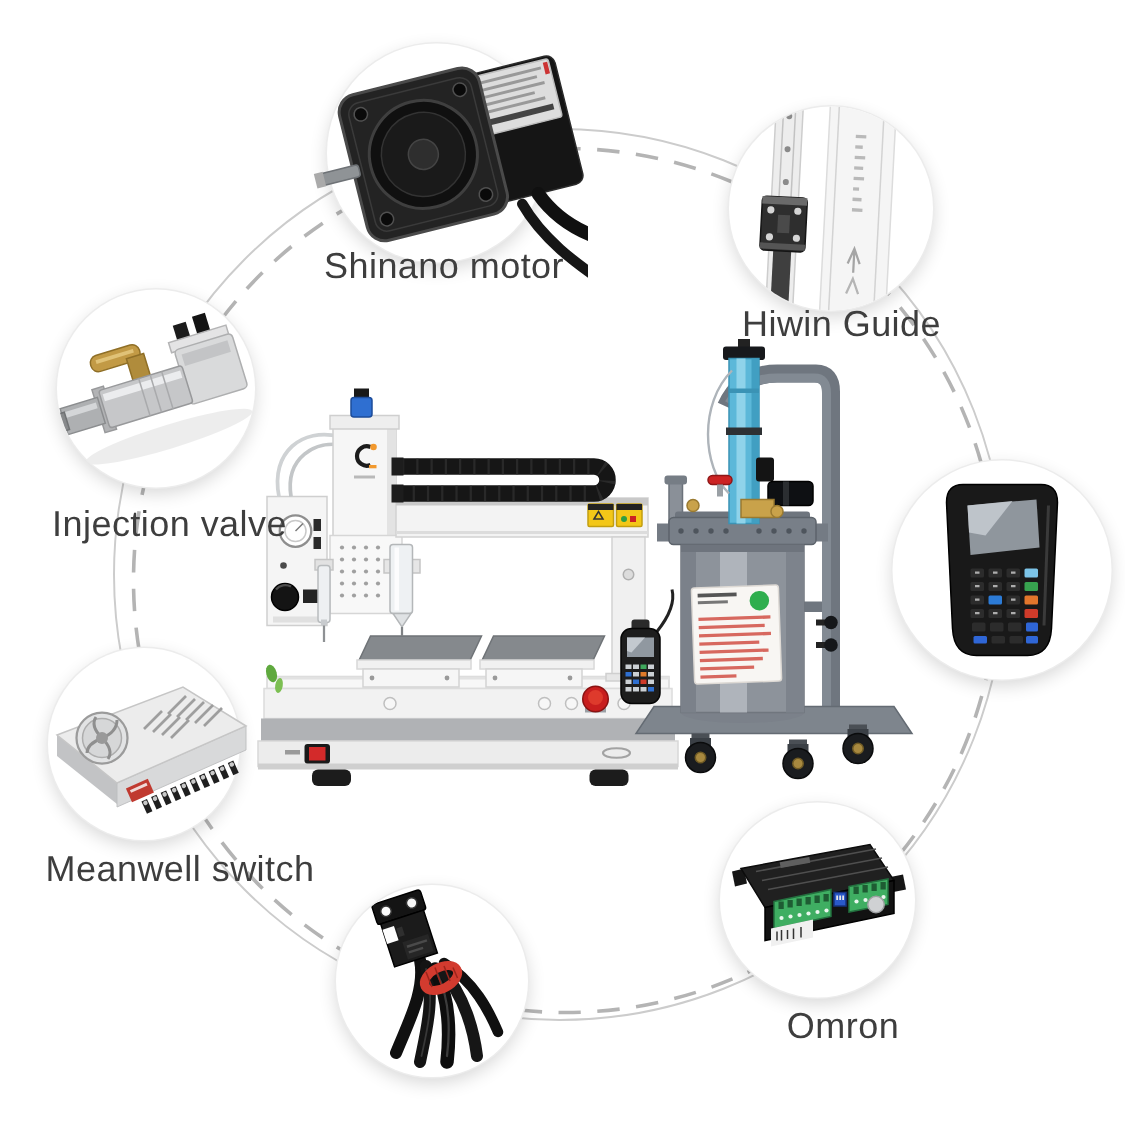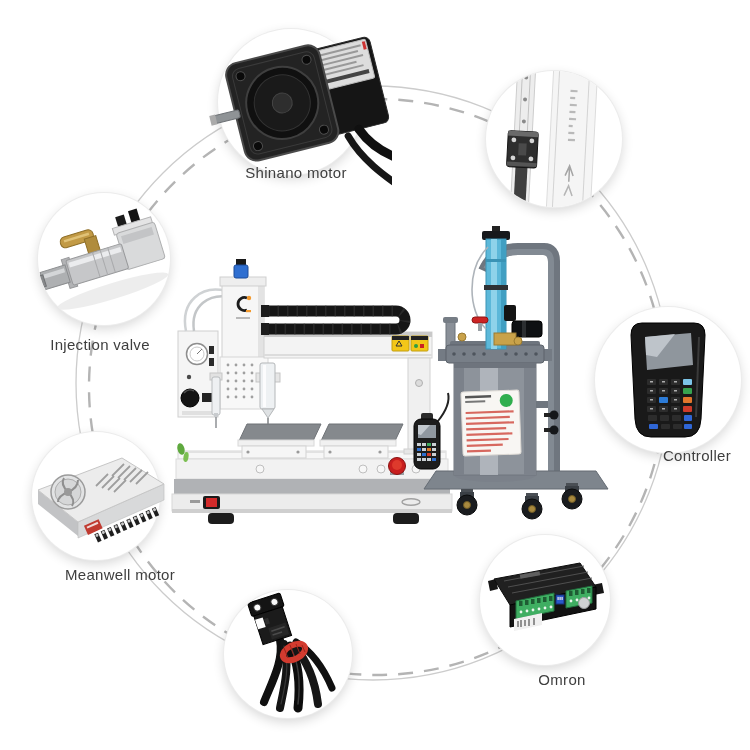--- a/index.html
+++ b/index.html
@@ -4,21 +4,21 @@
 <style>
   html,body{margin:0;padding:0;background:#fff;}
   #stage{position:relative;width:750px;height:750px;background:#fff;overflow:hidden;
          font-family:"Liberation Sans", sans-serif;}
   .abs{position:absolute;}
   .circle{position:absolute;border-radius:50%;background:#fff;
           box-shadow:0 0 0 1px #ececec, 0 4px 12px rgba(0,0,0,.16);}
   .circle svg{position:absolute;}
   .clip{overflow:hidden;}
   .lbl{position:absolute;transform:translateX(-50%);white-space:nowrap;
-       color:#3e3e3e;font-size:15px;letter-spacing:.3px;}
+       color:#3e3e3e;font-size:24px;letter-spacing:.3px;}
 </style>
 </head>
 <body>
 
 <div id="stage">
 
   <svg class="abs" width="750" height="750" style="left:0;top:0">
     <circle cx="373" cy="383" r="297" fill="none" stroke="#cccccc" stroke-width="1.3"></circle>
     <circle cx="377" cy="387" r="288" fill="none" stroke="#b4b4b4" stroke-width="2.4" stroke-dasharray="15 11"></circle>
   </svg>
@@ -340,20 +340,21 @@
         <rect x="22" y="62" width="30" height="5" fill="#6a6a6a"></rect>
         <rect x="22" y="93" width="30" height="4" fill="#555555"></rect>
         <circle cx="28" cy="71" r="2.4" fill="#d5d5d5"></circle>
           <circle cx="46" cy="71" r="2.4" fill="#d5d5d5"></circle>
         <circle cx="28" cy="89" r="2.4" fill="#d5d5d5"></circle>
           <circle cx="46" cy="89" r="2.4" fill="#d5d5d5"></circle>
         <rect x="33" y="74" width="8" height="12" fill="#4a4a4a"></rect>
       </g>
     </svg>
   </div>
+  <div class="lbl" style="left:561px;top:203px">Hiwin Guide</div>
 
   <div class="circle clip" style="left:38px;top:193px;width:132px;height:132px">
     <svg width="132" height="132" viewBox="0 0 132 132" style="left:0;top:0">
       <g transform="translate(64,70) rotate(-17)">
         <ellipse cx="2" cy="30" rx="58" ry="8" fill="rgba(0,0,0,.07)"></ellipse>
         <rect x="26" y="-40" width="9" height="14" fill="#1c1c1c"></rect>
         <rect x="40" y="-42" width="9" height="16" fill="#141414"></rect>
         <rect x="20" y="-30" width="40" height="7" fill="#e4e4e5" stroke="#b5b5b6"></rect>
         <rect x="22" y="-24" width="40" height="38" rx="3" fill="#d9dadb" stroke="#aeafb0"></rect>
         <rect x="26" y="-20" width="32" height="8" fill="#c3c4c6"></rect>
@@ -366,21 +367,21 @@
         <line x1="-6" y1="-13" x2="-6" y2="13" stroke="#a9aaac"></line>
         <line x1="2" y1="-13" x2="2" y2="13" stroke="#a9aaac"></line>
         <line x1="10" y1="-13" x2="10" y2="13" stroke="#a9aaac"></line>
         <rect x="-62" y="-9" width="26" height="18" fill="#aeb0b2" stroke="#8b8d8f"></rect>
         <rect x="-60" y="-6" width="22" height="4" fill="#d4d6d8"></rect>
         <rect x="-72" y="-6" width="12" height="12" fill="#87898b" stroke="#707274"></rect>
         <circle cx="-73" cy="0" r="3" fill="#6f7173"></circle>
       </g>
     </svg>
   </div>
-  <div class="lbl" style="left:100px;top:336px">Injection valve</div>
+  <div class="lbl" style="left:113px;top:336px">Injection valve</div>
 
   <div class="circle clip" style="left:595px;top:307px;width:146px;height:146px">
     <svg width="146" height="146" viewBox="0 0 146 146" style="left:0;top:0">
       <path d="M 47,16 L 99,16 Q 110,16 110,28 L 106,112 Q 105,130 90,130 L 56,130 Q 41,130 40,112 L 36,28 Q 36,16 47,16 Z" fill="#191919" stroke="#000"></path>
       <path d="M 104,30 L 101,110" fill="none" stroke="#3a3a3a" stroke-width="2"></path>
       <polygon points="50,30 96,26 98,58 52,63" fill="#8f969d"></polygon>
       <polygon points="50,30 80,27 62,50 51,48" fill="#c3c9cf" opacity=".9"></polygon>
       <g>
         <rect x="52" y="72" width="9" height="6" rx="1" fill="#2c2c2c"></rect>
           <rect x="64" y="72" width="9" height="6" rx="1" fill="#2c2c2c"></rect>
@@ -415,21 +416,20 @@
           <rect x="67" y="83" width="3" height="1.5"></rect>
           <rect x="79" y="83" width="3" height="1.5"></rect>
         <rect x="55" y="92" width="3" height="1.5"></rect>
           <rect x="79" y="92" width="3" height="1.5"></rect>
         <rect x="55" y="101" width="3" height="1.5"></rect>
           <rect x="67" y="101" width="3" height="1.5"></rect>
           <rect x="79" y="101" width="3" height="1.5"></rect>
       </g>
     </svg>
   </div>
-  <div class="lbl" style="left:697px;top:447px">Controller</div>
 
   <div class="circle" style="left:32px;top:432px;width:128px;height:128px">
     <svg width="150" height="140" viewBox="0 0 150 140" style="left:-6px;top:-2px">
       <polygon points="12,60 52,92 52,106 12,74" fill="#c2c3c5"></polygon>
       <polygon points="52,92 138,54 138,70 52,108" fill="#d8d9da" stroke="#bcbdbe" stroke-width=".6"></polygon>
       <polygon points="12,60 96,28 138,54 52,92" fill="#ececec" stroke="#c6c6c6"></polygon>
       <circle cx="42" cy="62" r="17" fill="#e2e3e4" stroke="#9b9b9b" stroke-width="1.5"></circle>
       <circle cx="42" cy="62" r="13" fill="#d6d7d8" stroke="#adadad"></circle>
       <path d="M 42,62 Q 34,54 38,48 M 42,62 Q 52,58 52,50 M 42,62 Q 50,70 46,76 M 42,62 Q 32,66 32,72" fill="none" stroke="#8f8f8f" stroke-width="2"></path>
       <circle cx="42" cy="62" r="4" fill="#999999"></circle>
@@ -467,21 +467,21 @@
             <circle cx="94" cy="94" r="1.5"></circle>
             <circle cx="101" cy="94" r="1.5"></circle>
           <circle cx="108" cy="94" r="1.5"></circle>
             <circle cx="115" cy="94" r="1.5"></circle>
             <circle cx="122" cy="94" r="1.5"></circle>
           <circle cx="129" cy="94" r="1.5"></circle>
         </g>
       </g>
     </svg>
   </div>
-  <div class="lbl" style="left:120px;top:566px">Meanwell motor</div>
+  <div class="lbl" style="left:120px;top:566px">Meanwell switch</div>
 
   <div class="circle clip" style="left:480px;top:535px;width:130px;height:130px">
     <svg width="130" height="130" viewBox="0 0 130 130" style="left:0;top:0">
       <polygon points="8,46 16,44 18,54 10,56" fill="#161616"></polygon>
       <polygon points="112,50 122,48 124,58 114,60" fill="#161616"></polygon>
       <polygon points="14,44 100,28 116,52 30,70" fill="#202020" stroke="#0c0c0c"></polygon>
       <g stroke="#4f4f4f" stroke-width="1">
         <line x1="24" y1="46" x2="104" y2="31"></line>
           <line x1="28" y1="52" x2="108" y2="37"></line>
         <line x1="32" y1="58" x2="112" y2="43"></line>

